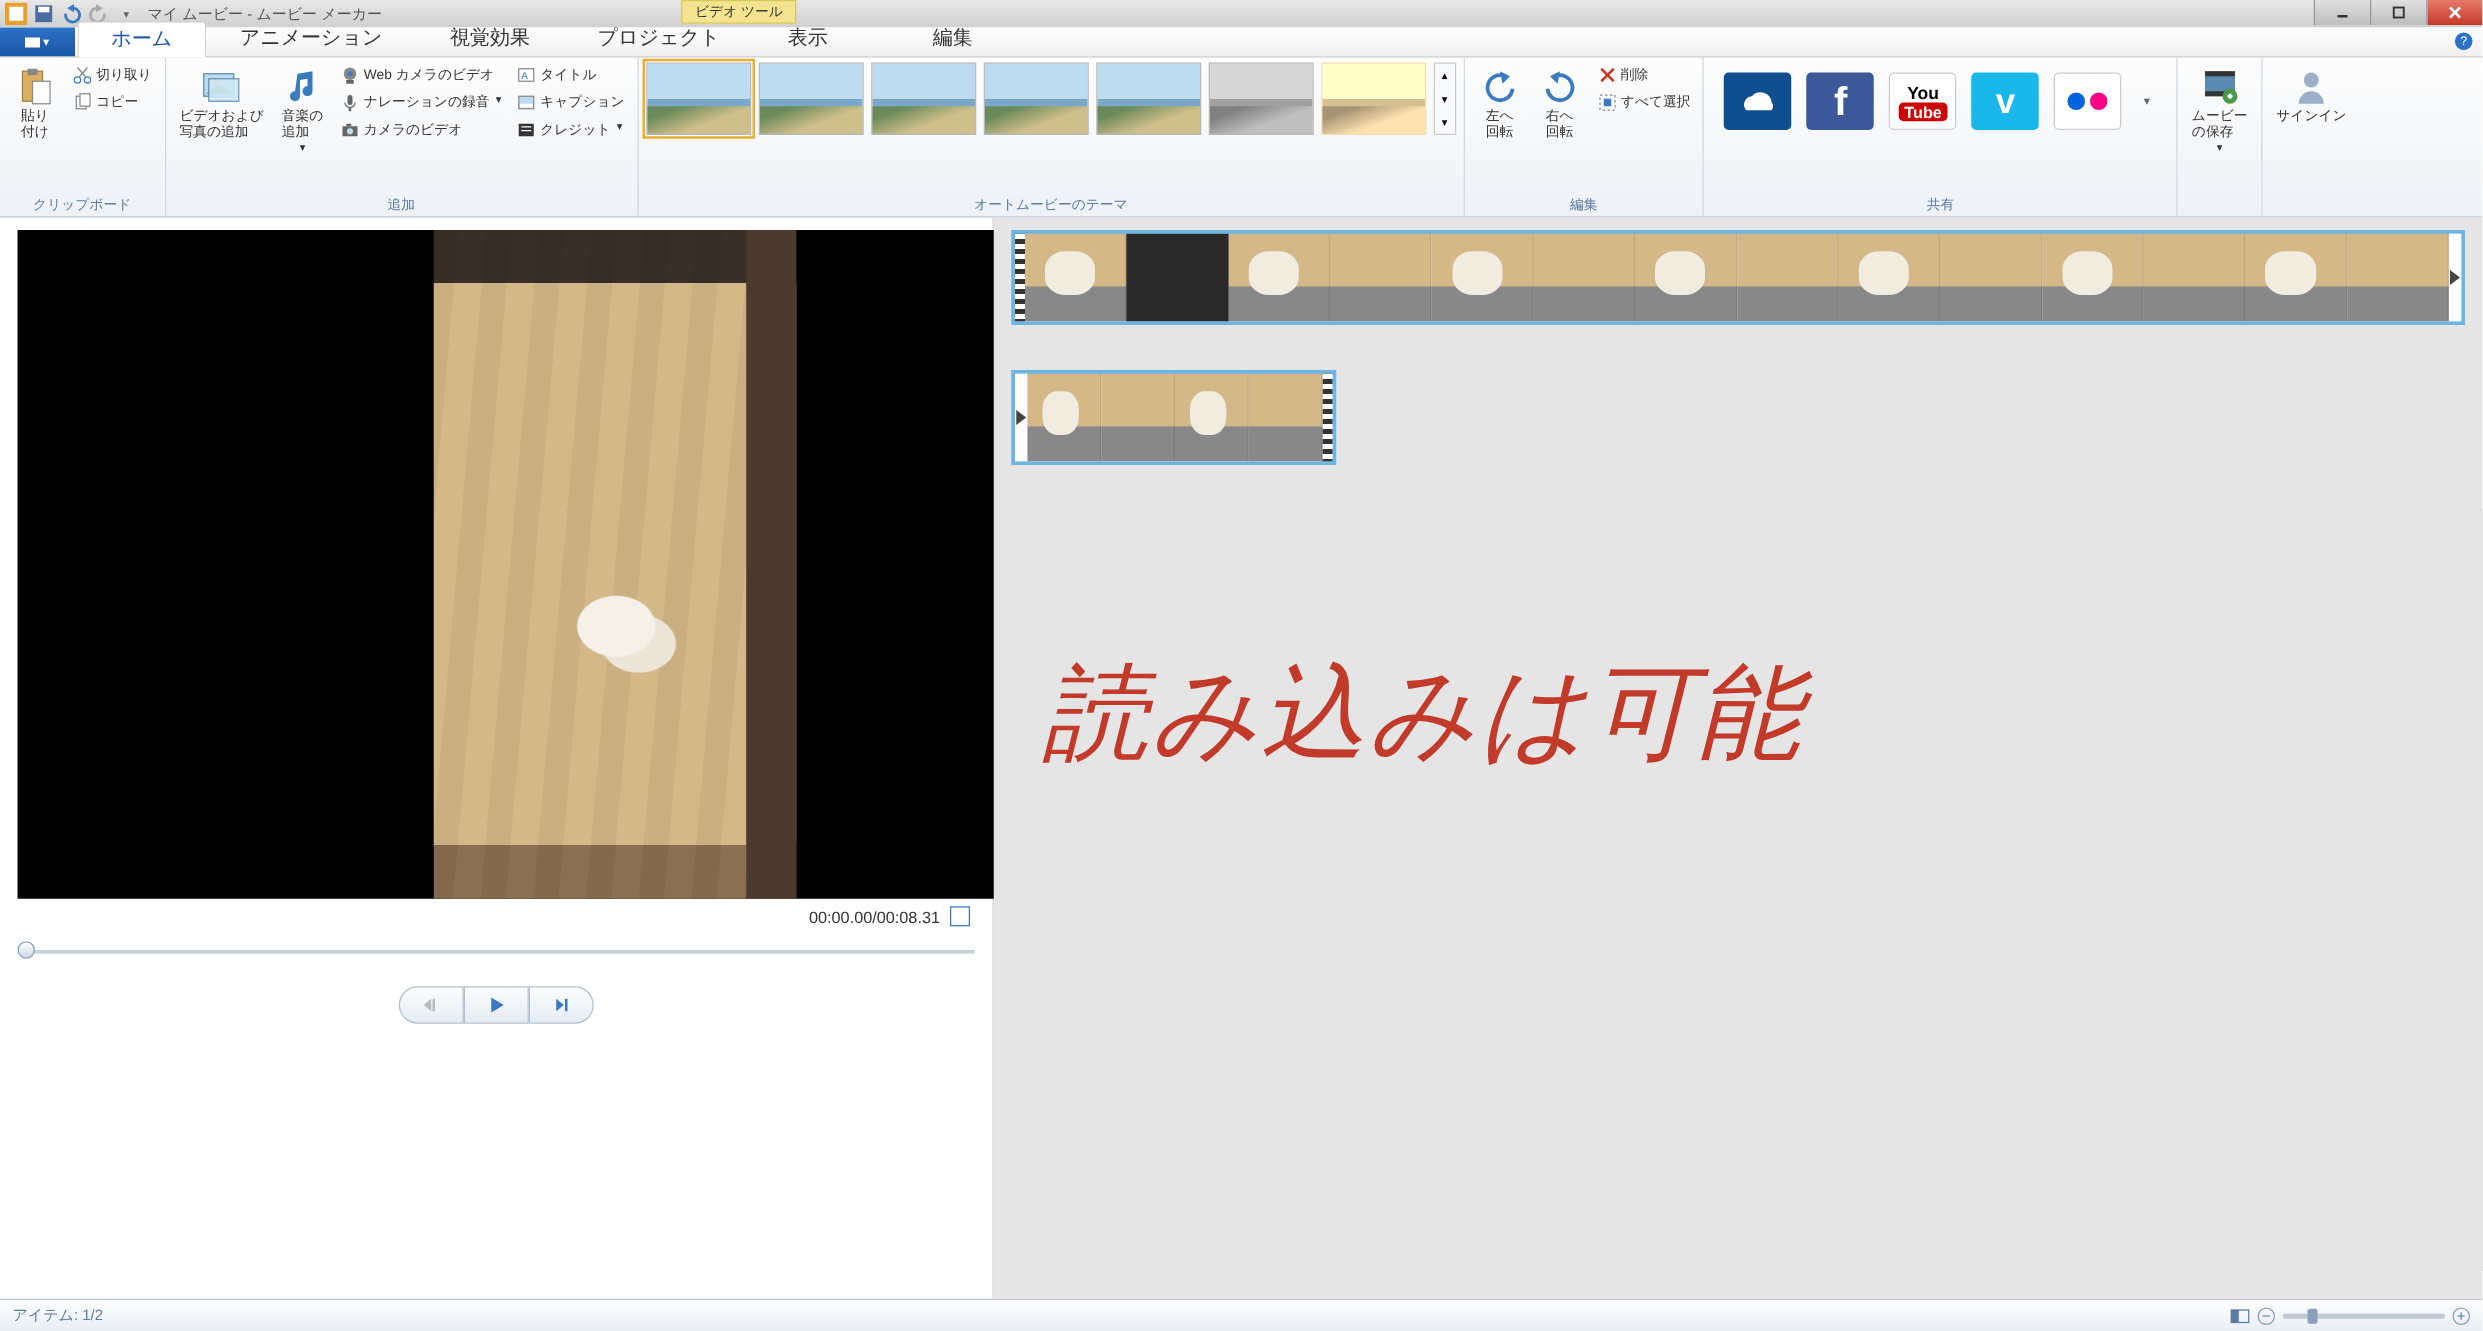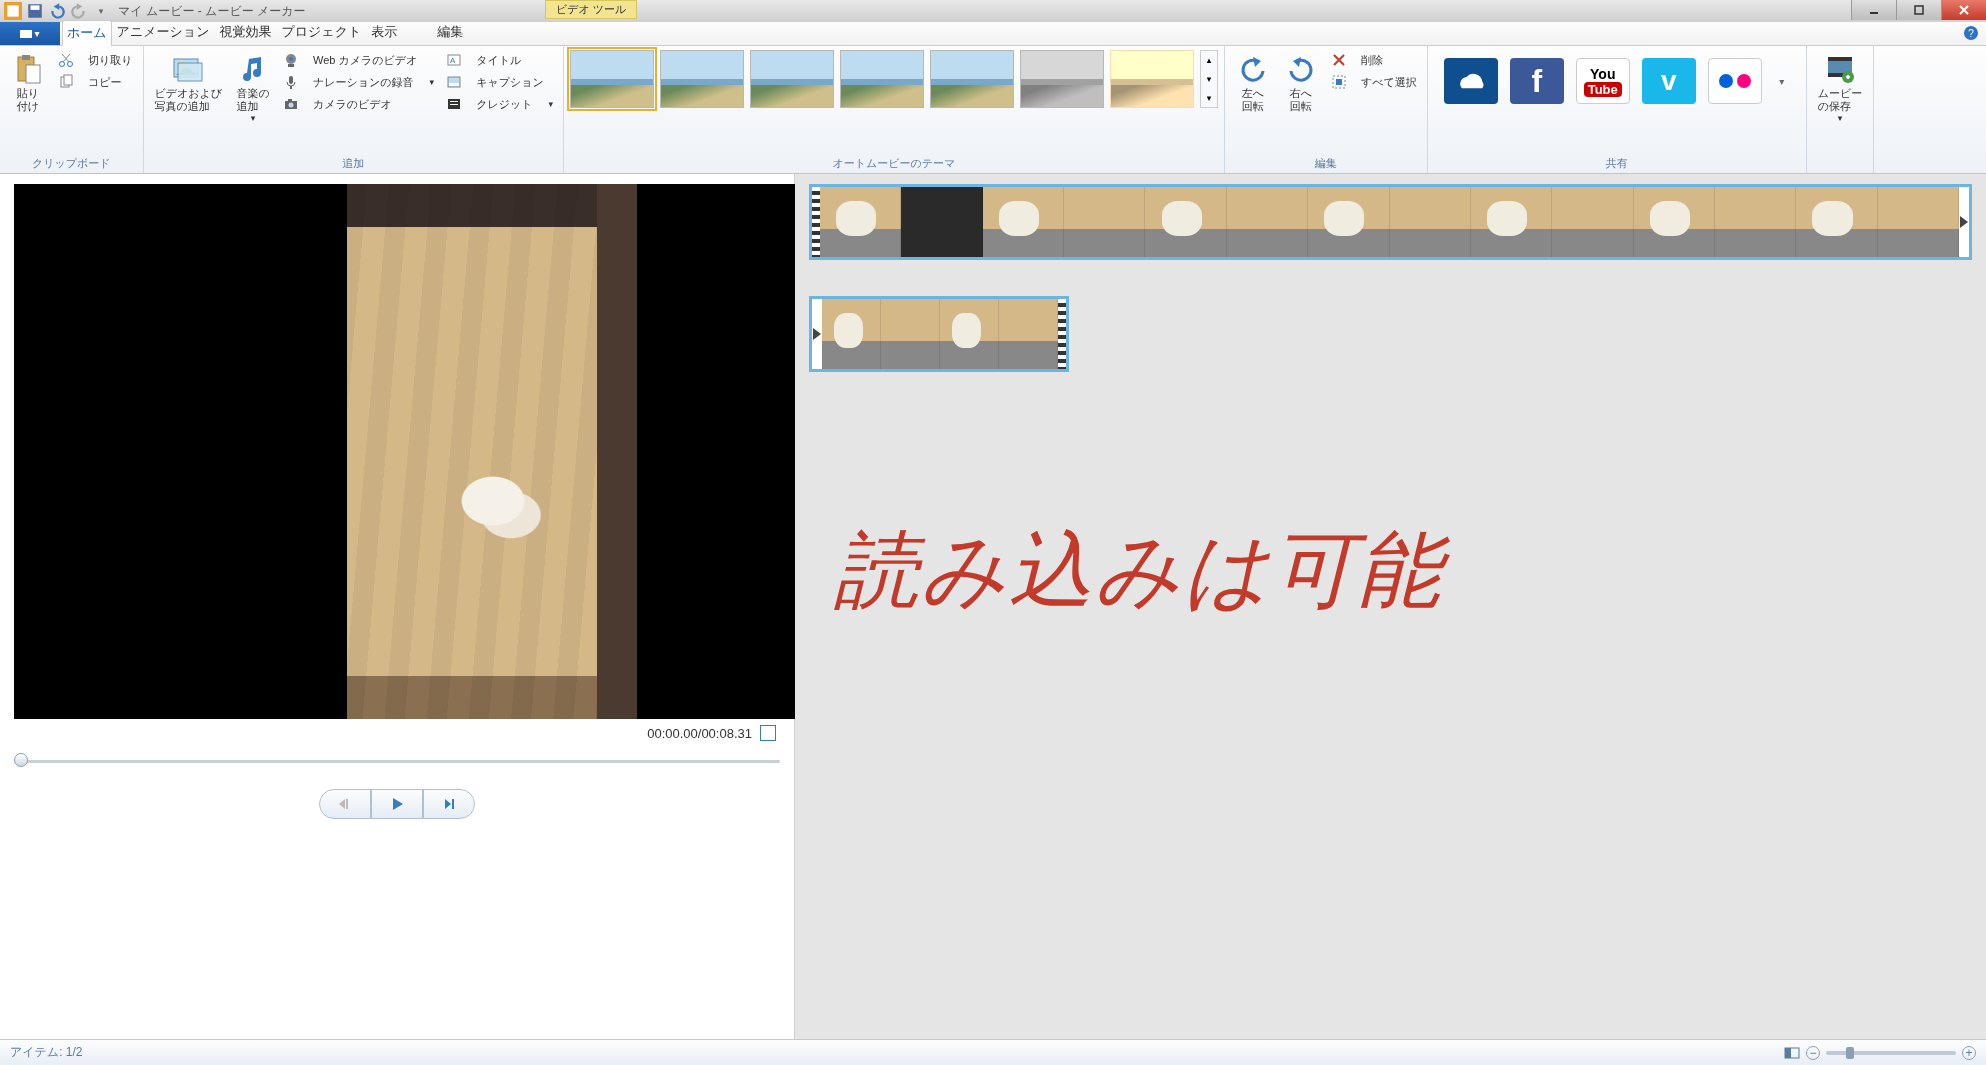--- a/index.html
+++ b/index.html
@@ -13,35 +13,35 @@
 .titlebar .tool-tab { position: absolute; left: 545px; top: 0; background: #f5e48f; border: 1px solid #d8c760; font-size: 11px; padding: 1px 10px; color: #333; }
 .titlebar .winbtns { position: absolute; right: 0; top: 0; display: flex; }
 .titlebar .winbtn { width: 45px; height: 20px; display: flex; align-items: center; justify-content: center; background: linear-gradient(#e0e0e0, #bdbdbd); border-left: 1px solid #999; }
 .titlebar .winbtn.close { background: linear-gradient(#e87a6a, #c43a2a); }
 .titlebar .winbtn svg { width: 12px; height: 12px; }
 
 
 .tabstrip { height: 24px; background: linear-gradient(#fdfdfd, #f1f1f1); display: flex; align-items: flex-end; border-bottom: 1px solid #ccc; position: relative; }
 .filetab { width: 60px; height: 23px; background: linear-gradient(#2c72c7, #1a56a5); display: flex; align-items: center; justify-content: center; margin-right: 2px; }
 .filetab svg { width: 12px; height: 12px; }
-.tab { padding: 3px 4px 4px; font-size: 13px; color: #333; border: 1px solid transparent; border-bottom: none; cursor: default; }
+.tab { padding: 3px 26px 4px; font-size: 16px; color: #333; border: 1px solid transparent; border-bottom: none; cursor: default; }
 .tab.active { background: #fff; border-color: #ccc; border-top-left-radius: 3px; border-top-right-radius: 3px; margin-bottom: -1px; color: #1a56a5; }
 .help-icon { position: absolute; right: 8px; top: 4px; width: 14px; height: 14px; border-radius: 50%; background: #2c72c7; color: #fff; font-size: 10px; display: flex; align-items: center; justify-content: center; }
 
 
 .ribbon { height: 128px; background: linear-gradient(#fdfdfd, #eef2f7); border-bottom: 1px solid #bcc6d2; display: flex; }
 .group { border-right: 1px solid #d0d8e2; padding: 4px 6px 2px; display: flex; flex-direction: column; justify-content: space-between; }
 .group-label { font-size: 11px; color: #5a7aa0; text-align: center; padding-top: 2px; }
 .group-body { display: flex; align-items: flex-start; gap: 4px; flex: 1; }
 
 .bigbtn { display: flex; flex-direction: column; align-items: center; justify-content: flex-start; padding: 2px 4px; min-width: 44px; font-size: 11px; color: #333; border: 1px solid transparent; border-radius: 3px; }
 .bigbtn .icon { width: 32px; height: 32px; margin-bottom: 2px; display: flex; align-items: center; justify-content: center; }
 .bigbtn .lbl { line-height: 1.2; white-space: pre-line; }
 
-.smallbtn { display: flex; align-items: center; gap: 14px; font-size: 11px; color: #333; padding: 1px 3px; border: 1px solid transparent; border-radius: 2px; white-space: nowrap; }
+.smallbtn { display: flex; gap: 3px; font-size: 11px; color: #333; padding: 1px 3px; border: 1px solid transparent; border-radius: 2px; white-space: nowrap; }
 .smallbtn .si { width: 16px; height: 16px; display: inline-flex; align-items: center; justify-content: center; }
 .col3 { display: flex; flex-direction: column; gap: 2px; }
 
 
 .themes { display: flex; gap: 6px; align-items: center; }
 .theme { width: 84px; height: 58px; border: 1px solid #b8b8b8; background: linear-gradient(#bedcf0 50%, #7aa8c8 50%); position: relative; }
 .theme.sel { outline: 2px solid #e8b030; outline-offset: 1px; }
 .theme.gray { filter: grayscale(1); }
 .theme.sepia { filter: sepia(1); }
 .theme::after { content: ""; position: absolute; bottom: 0; left: 0; right: 0; height: 22px; background: linear-gradient(160deg, #6b8a5a 20%, #cfbf8a 60%); }
@@ -395,20 +395,34 @@
             </svg>
           </div>
         <div class="lbl">ムービー
 の保存</div>
           <span style="font-size:9px;">▾</span>
       </div>
     </div>
     <div class="group-label"></div>
   </div>
 
+  <div class="group" style="border-right:none;">
+    <div class="group-body">
+      <div class="bigbtn">
+        <div class="icon">
+            <svg viewBox="0 0 32 32">
+              <circle cx="16" cy="11" r="6" fill="#9ab0c8"></circle>
+              <path d="M6 30 A10 10 0 0 1 26 30 Z" fill="#9ab0c8"></path>
+            </svg>
+          </div>
+        <div class="lbl">サインイン</div>
+      </div>
+    </div>
+    <div class="group-label"></div>
+  </div>
 </div>
 
 <div class="content">
   <div class="left">
     <div class="preview">
       <div class="preview-img">
         <div class="preview-cat"></div>
       </div>
     </div>
     <div class="timestrip">

